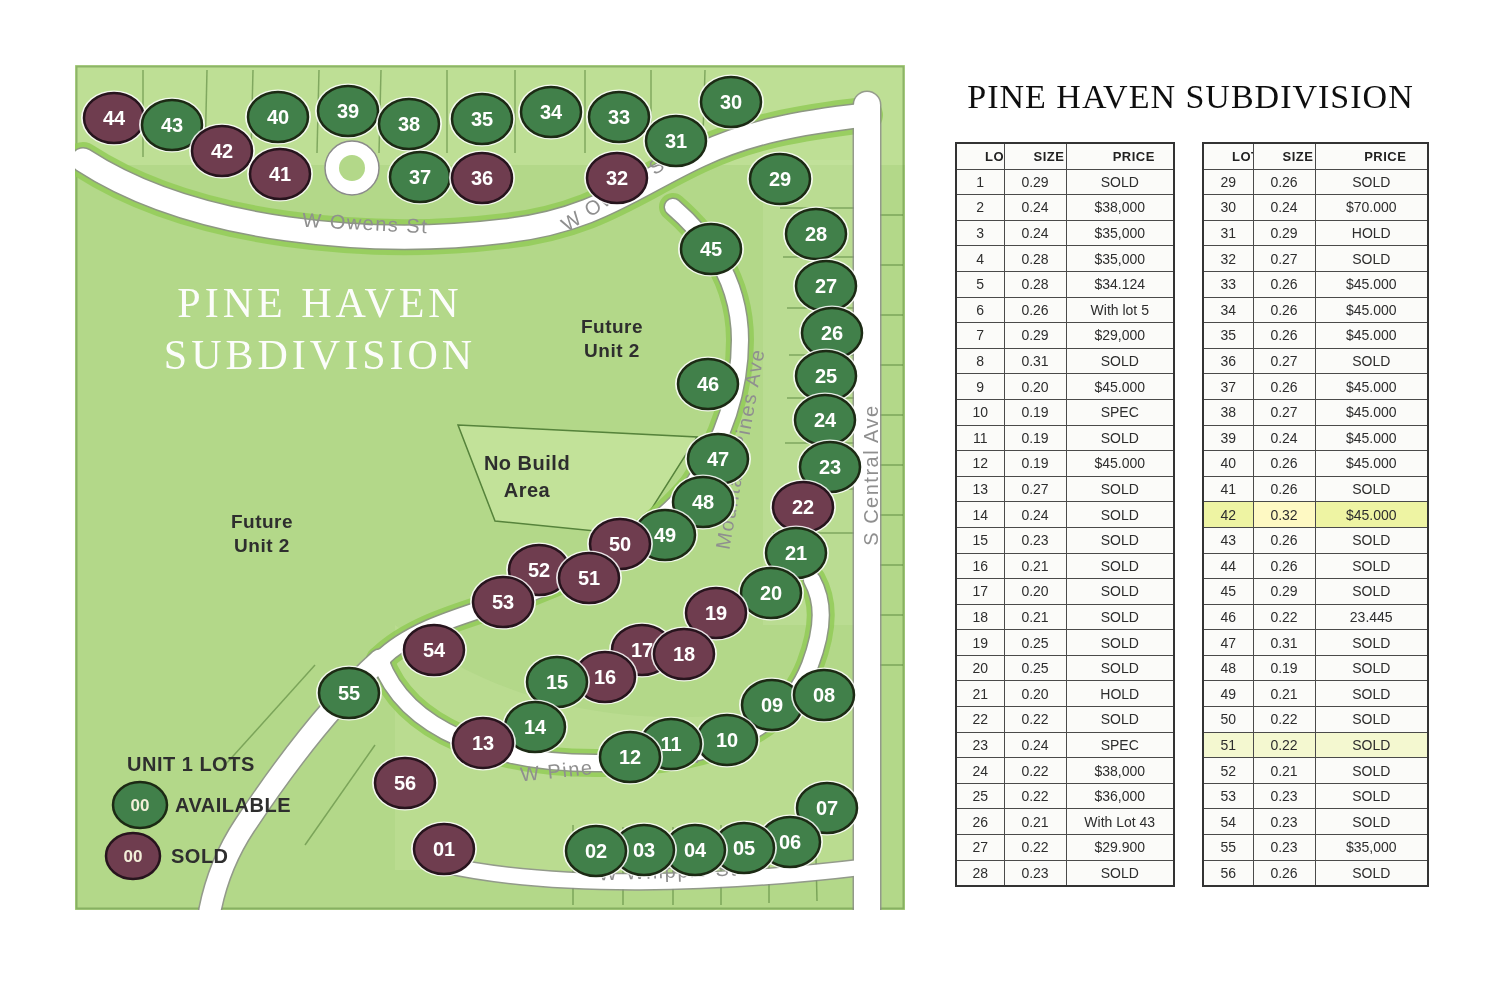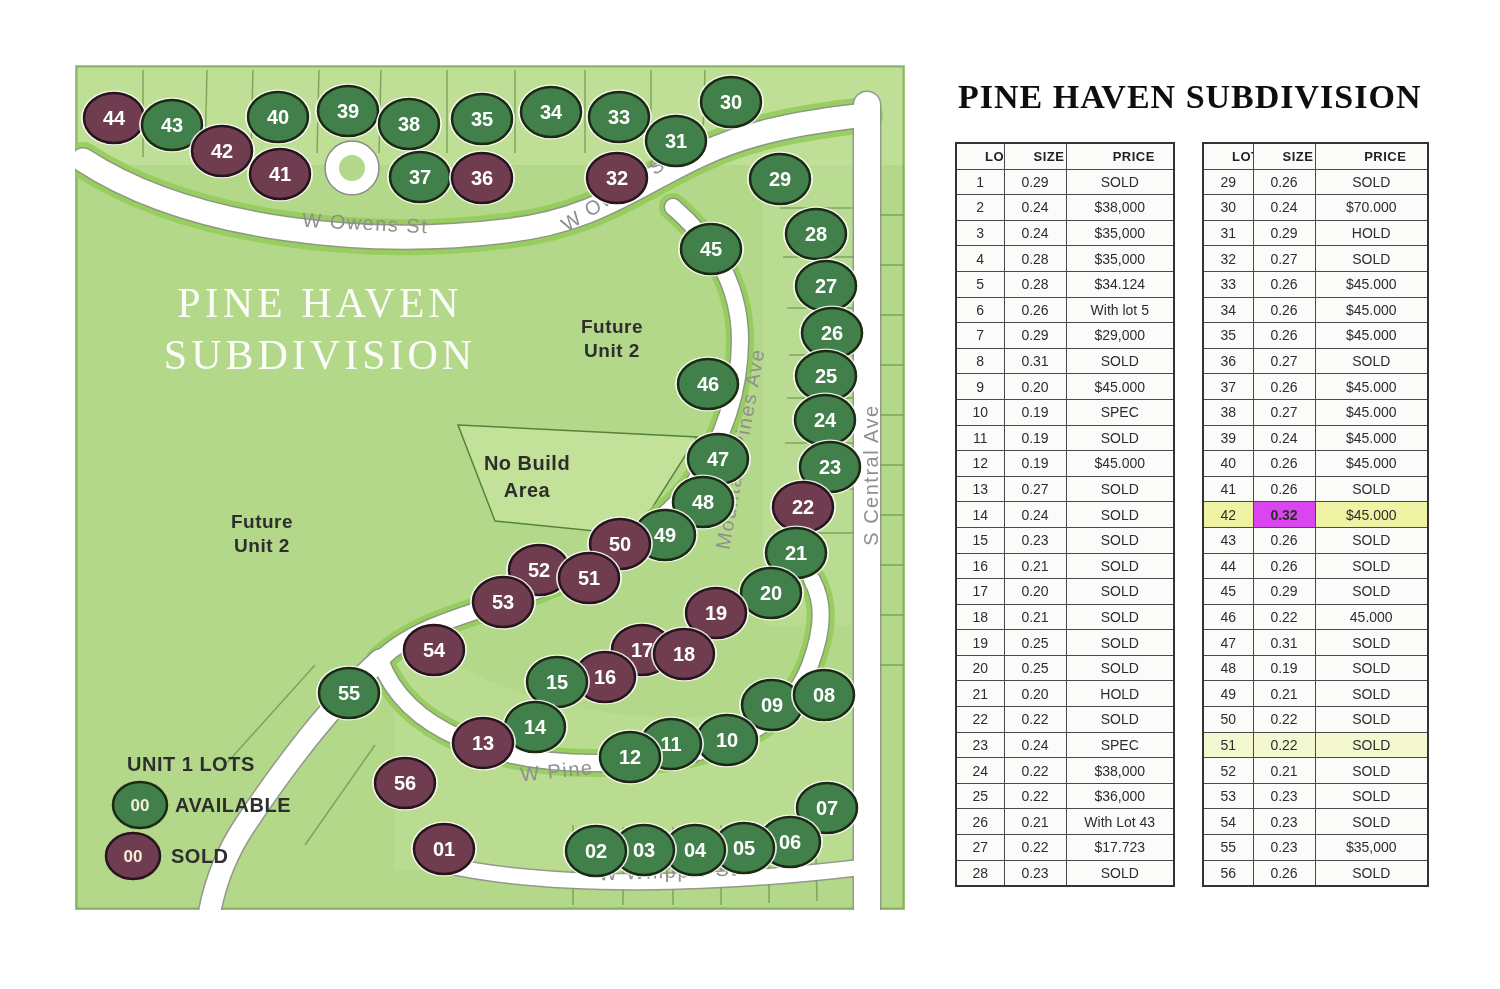--- a/index.html
+++ b/index.html
@@ -1,19 +1,19 @@
 <!DOCTYPE html>
 <html><head>
 <meta charset="utf-8">
 <style>
   html,body{margin:0;padding:0;background:#ffffff;}
   .canvas{position:relative;width:1500px;height:989px;background:#ffffff;overflow:hidden;
           font-family:"Liberation Sans",sans-serif;}
-  .page-title{position:absolute;left:958px;top:78px;width:465px;
-Color:#0e0e0e;font-family:"Liberation Serif",serif;font-size:34px;font-weight:700;
+  .page-title{position:absolute;left:958px;top:78px;width:465px;text-align:center;
+Color:#0e0e0e;font-family:"Liberation Serif",serif;font-size:34px;font-weight:400;
     letter-spacing:1px;color:#0e0e0e;white-space:nowrap;}
   .map-wrap{position:absolute;left:75px;top:65px;width:830px;height:845px;}
   .lot-table{position:absolute;border-collapse:collapse;table-layout:fixed;
     font-family:"Liberation Sans",sans-serif;font-size:14px;color:#2d2d2d;background:#fbfbf9;}
   .lot-table th,.lot-table td{border:1.6px solid #4a4a4a;text-align:center;padding:0;height:24.6px;
     overflow:hidden;white-space:nowrap;}
   .lot-table th{font-size:13px;font-weight:bold;letter-spacing:.5px;color:#222;padding-left:28px;}
   .lot-table{border:2.5px solid #333;}
   #table-left{left:955px;top:142px;width:218px;}
   #table-right{left:1202px;top:142px;width:225px;}
@@ -572,21 +572,21 @@
           <td>$36,000</td>
         </tr>
         <tr>
           <td>26</td>
           <td>0.21</td>
           <td>With Lot 43</td>
         </tr>
         <tr>
           <td>27</td>
           <td>0.22</td>
-          <td>$17.723</td>
+          <td>$29.900</td>
         </tr>
         <tr>
           <td>28</td>
           <td>0.23</td>
           <td>SOLD</td>
         </tr>
       </tbody>
     </table>
   <table class="lot-table" id="table-right">
       <colgroup>
@@ -662,42 +662,42 @@
           <td>0.26</td>
           <td>$45.000</td>
         </tr>
         <tr>
           <td>41</td>
           <td>0.26</td>
           <td>SOLD</td>
         </tr>
         <tr>
           <td style="background: rgb(238, 244, 163);">42</td>
-          <td style="background: #d946ef; font-weight: bold;">0.32</td>
+          <td style="background: #fef9c3;">0.32</td>
           <td style="background: rgb(238, 244, 163);">$45.000</td>
         </tr>
         <tr>
           <td>43</td>
           <td>0.26</td>
           <td>SOLD</td>
         </tr>
         <tr>
           <td>44</td>
           <td>0.26</td>
           <td>SOLD</td>
         </tr>
         <tr>
           <td>45</td>
           <td>0.29</td>
           <td>SOLD</td>
         </tr>
         <tr>
           <td>46</td>
           <td>0.22</td>
-          <td>45.000</td>
+          <td>23.445</td>
         </tr>
         <tr>
           <td>47</td>
           <td>0.31</td>
           <td>SOLD</td>
         </tr>
         <tr>
           <td>48</td>
           <td>0.19</td>
           <td>SOLD</td>

